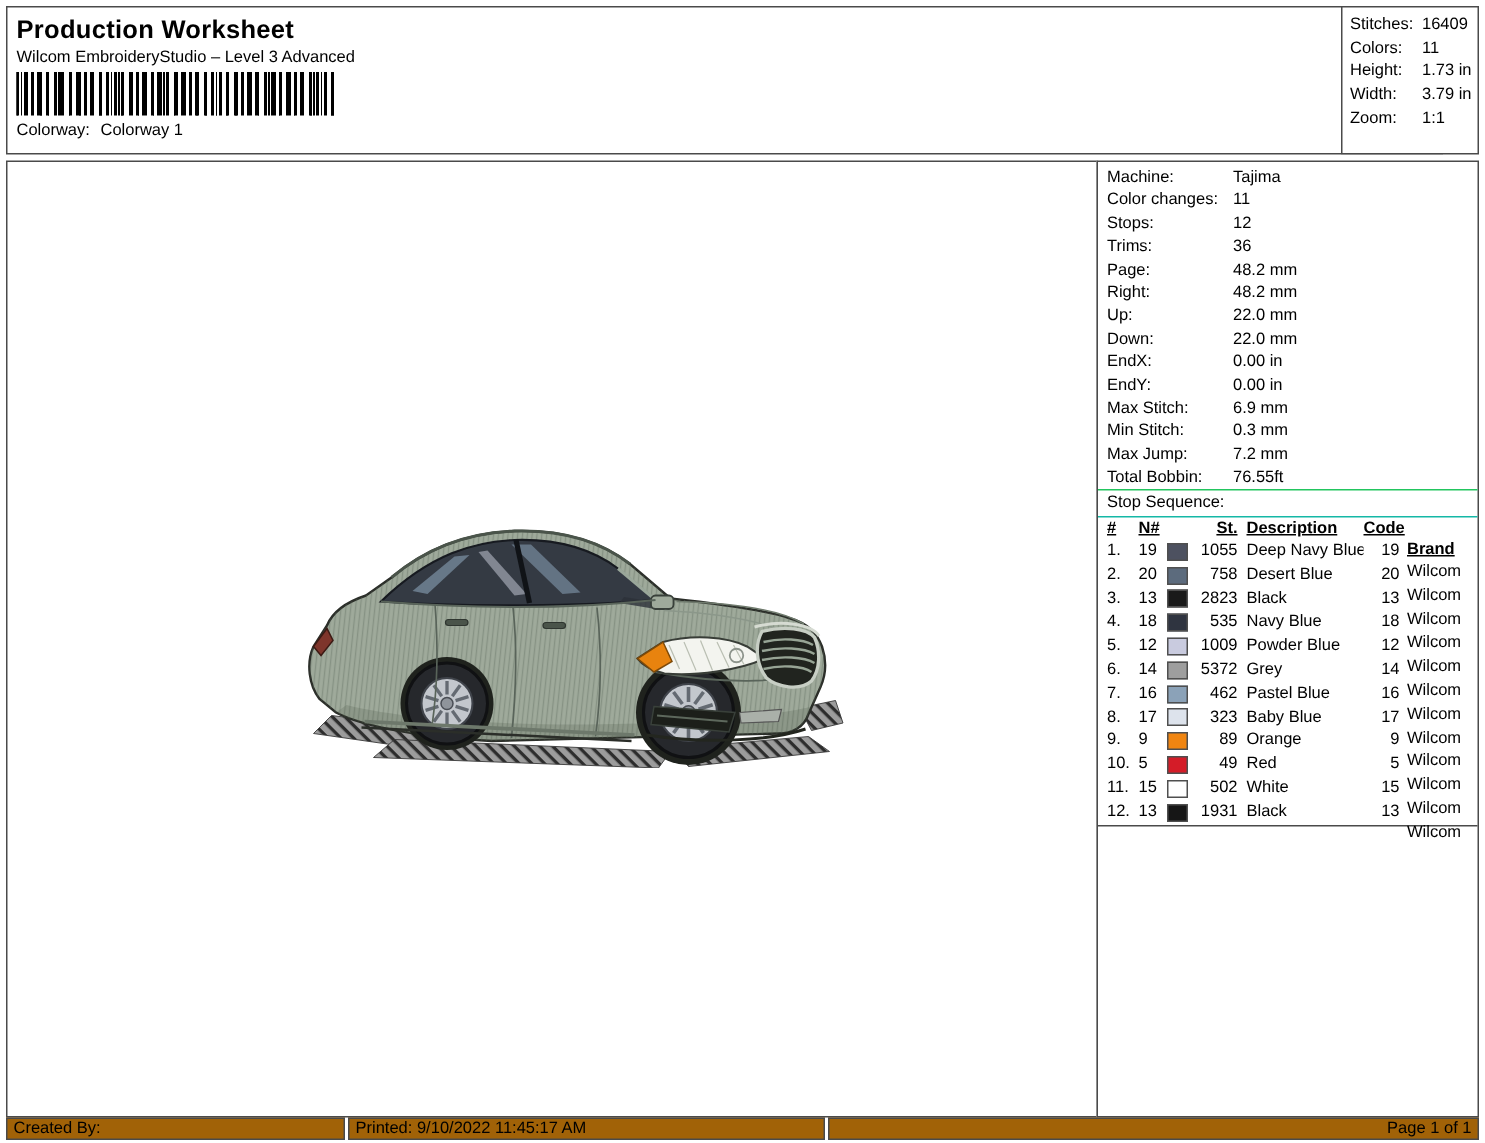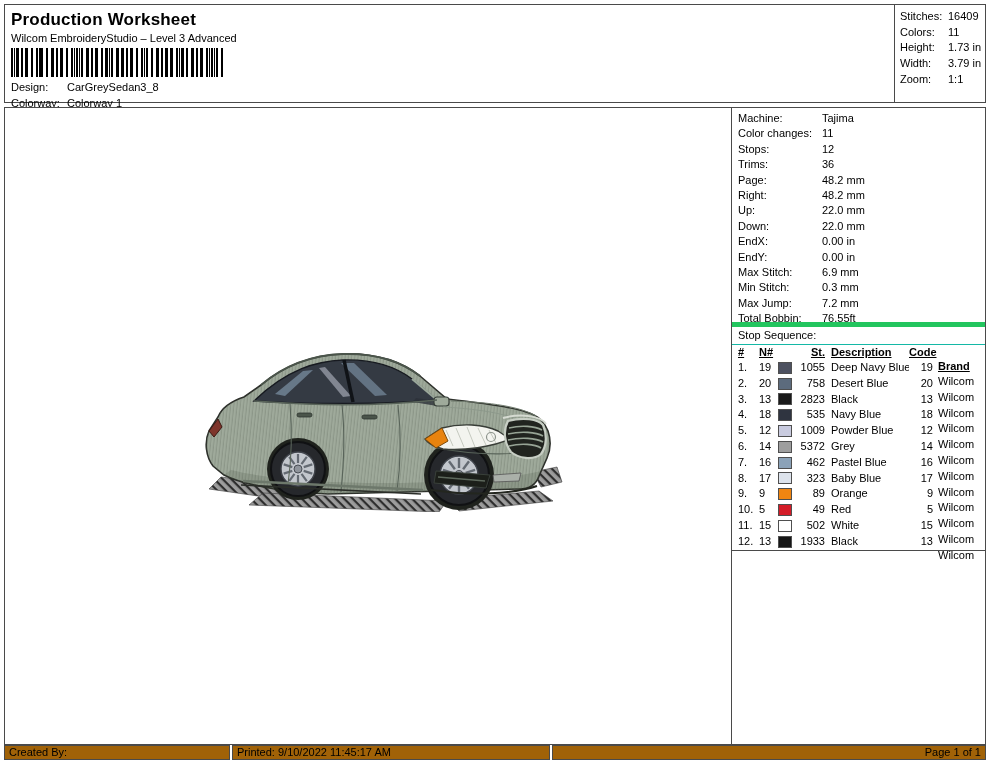--- a/index.html
+++ b/index.html
@@ -24,21 +24,21 @@
   .kv .k{width:56px;}
   
   .stats-box{left:894px;top:4px;width:92px;height:99px;padding-top:4px;}
   .stats-box .row{display:flex;height:15.7px;line-height:15.7px;padding-left:5px;}
   .stats-box .k{width:48px;}
   
   .design-area{left:4px;top:107px;width:728px;height:638px;}
   .car-wrap{position:absolute;left:186px;top:236px;width:372px;height:168px;}
   
   .right-panel{left:731px;top:107px;width:255px;height:638px;display:flex;flex-direction:column;}
-  .machine-box{height:219px;border-bottom:5px solid #22c55e;padding-top:3px;box-sizing:border-box;}
+  .machine-box{height:219px;border-bottom:1px solid #22c55e;padding-top:3px;box-sizing:border-box;}
   .machine-box .row{display:flex;height:15.4px;line-height:15.4px;padding-left:6px;}
   .machine-box .k{width:84px;}
   .stopseq-label{height:17px;line-height:17px;padding-left:6px;border-bottom:1px solid #14b8a6;}
   .seq-table{border-bottom:1px solid #4a4a4a;}
   .thead,.trow{display:flex;align-items:center;height:15.8px;line-height:15.8px;padding:0 3px 0 6px;}
   .thead{height:15px;}
   .thead span{font-weight:bold;text-decoration:underline;}
   .c-num{width:21px;}
   .c-n{width:19px;}
   .c-sw{width:17px;display:flex;align-items:center;}
@@ -59,24 +59,20 @@
 </head>
 <body>
 
 <div class="page">
 
   <div class="box header-box">
     <div class="title">Production Worksheet</div>
     <div class="subtitle">Wilcom EmbroideryStudio – Level 3 Advanced</div>
     <div class="barcode"></div>
     <div class="kv">
-      <span class="k">Design:</span>
-      <span class="v">CarGreySedan3_8</span>
-    </div>
-    <div class="kv">
       <span class="k">Colorway:</span>
       <span class="v">Colorway 1</span>
     </div>
   </div>
 
   <div class="box stats-box">
       <div class="row">
     <span class="k">Stitches:</span>
     <span class="v">16409</span>
   </div>
@@ -417,21 +413,21 @@
     <span class="c-desc">White</span>
     <span class="c-code">15</span>
     <span class="c-brand">Wilcom</span>
   </div>
           <div class="trow">
     <span class="c-num">12.</span>
     <span class="c-n">13</span>
     <span class="c-sw">
               <span class="swatch" style="background-color: rgb(22, 22, 22);"></span>
             </span>
-    <span class="c-st">1933</span>
+    <span class="c-st">1931</span>
     <span class="c-desc">Black</span>
     <span class="c-code">13</span>
     <span class="c-brand">Wilcom</span>
   </div>
         </div>
     </div>
     <div class="panel-fill"></div>
   </div>
 
   <div class="footer">

